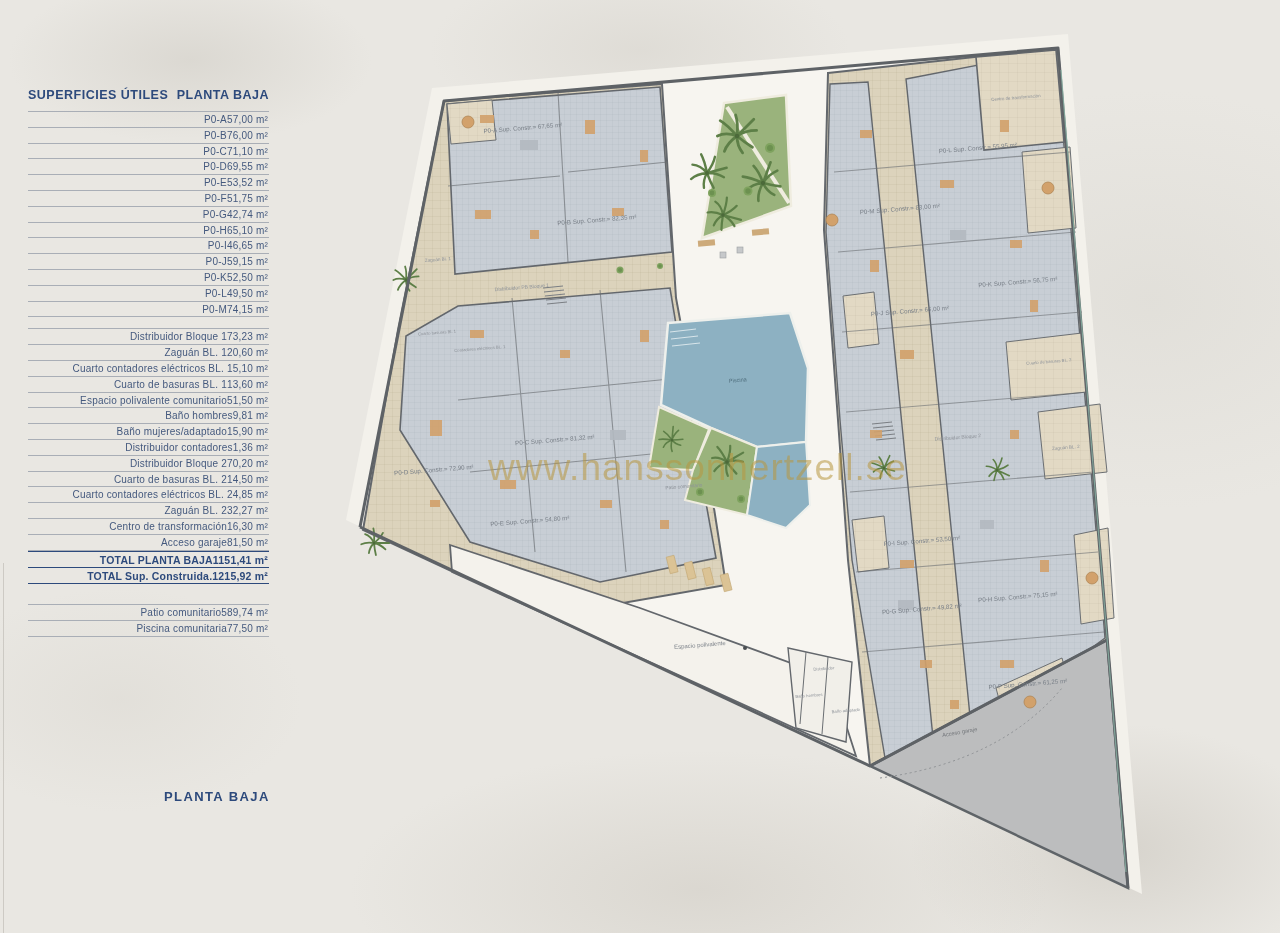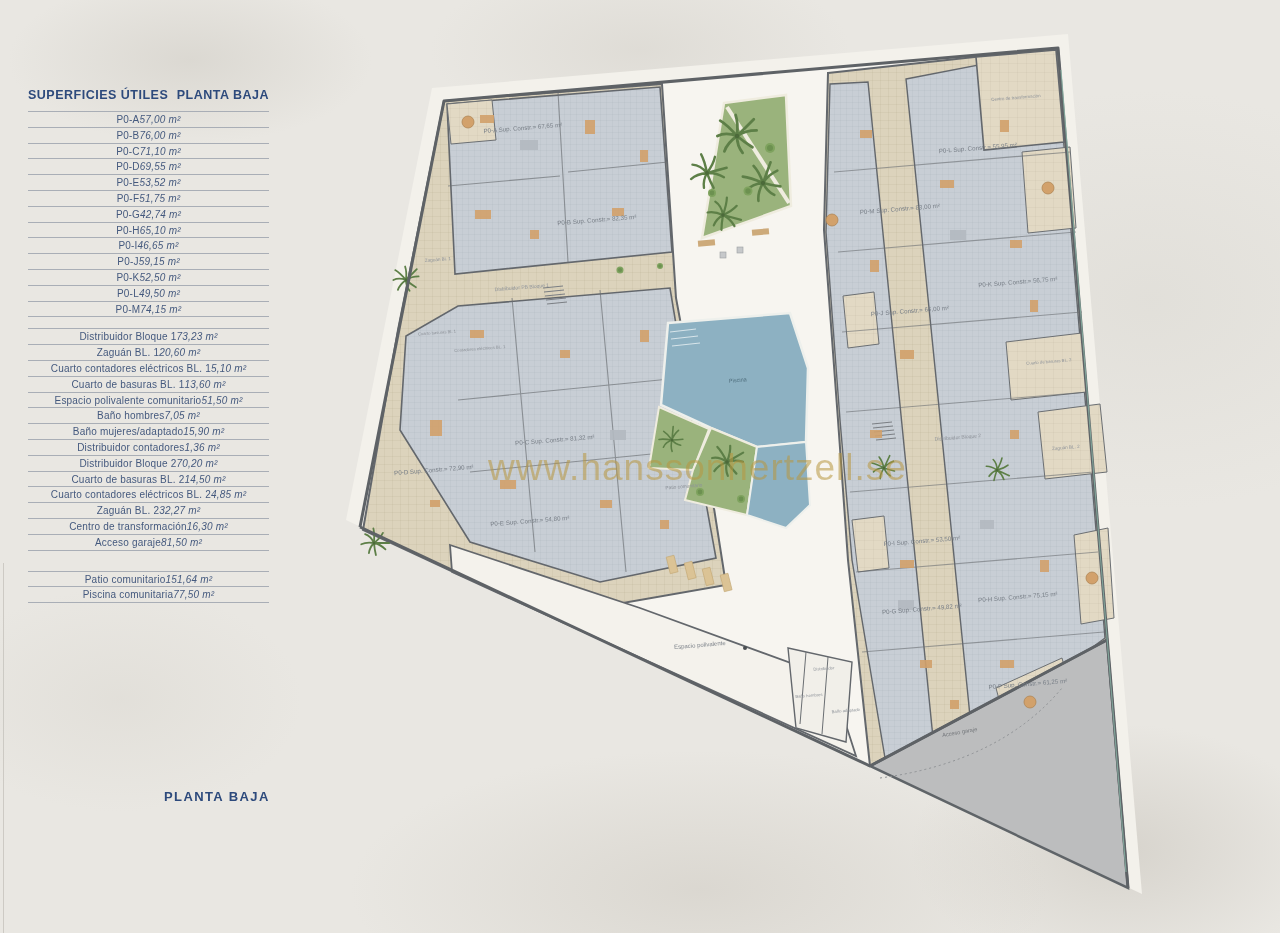--- a/index.html
+++ b/index.html
@@ -14,22 +14,22 @@
           radial-gradient(260px 160px at 120px 700px, rgba(219,216,209,.5), transparent 70%),
           #e9e7e2;}
   .left-edge-line{position:absolute;left:3px;top:563px;width:1px;height:370px;background:#c6c3bd;opacity:.8;}
 
   
   .surface-table{position:absolute;left:28px;top:88px;width:241px;color:#44597e;font-size:10px;letter-spacing:.2px;z-index:3;}
   .st-header{display:flex;justify-content:space-between;font-weight:bold;font-size:12.5px;letter-spacing:.5px;color:#2d4a7c;margin-bottom:9px;}
   .st-section{border-top:1px solid #a9aeb6;margin-top:0;}
   .st-section.gap{margin-top:11px;}
   .st-section.gap-big{margin-top:20px;}
-  .st-row{display:flex;justify-content:center;align-items:baseline;border-bottom:1px solid #a9aeb6;padding:2px 1px 1px 1px;line-height:1.18;white-space:nowrap;}
-  .st-row .val{text-align:right;font-style:italic;}
+  .st-row{display:flex;justify-content:flex-end;align-items:baseline;border-bottom:1px solid #a9aeb6;padding:2px 1px 1px 1px;line-height:1.18;white-space:nowrap;}
+  .st-row .val{text-align:right;}
   .st-section.totals{border-top:1.5px solid #2d4a7c;}
   .st-section.totals .st-row{font-weight:bold;color:#2d4a7c;border-bottom:1.5px solid #2d4a7c;font-size:10.5px;}
 
   .footer-title{position:absolute;left:164px;top:789px;font-size:13px;font-weight:bold;letter-spacing:1.4px;color:#2d4a7c;z-index:3;}
 
   .watermark{position:absolute;left:488px;top:447px;font-size:37px;letter-spacing:1px;color:#b8973f;opacity:.55;z-index:2;white-space:nowrap;}
 
   .plan-wrap{position:absolute;left:330px;top:15px;width:920px;height:905px;z-index:1;}
   svg text{font-family:"Liberation Sans", sans-serif;}
 </style>
@@ -135,21 +135,21 @@
           <span class="val">13,60 m²</span>
         </div>
 
         <div class="st-row">
           <span class="lab">Espacio polivalente comunitario</span>
           <span class="val">51,50 m²</span>
         </div>
 
         <div class="st-row">
           <span class="lab">Baño hombres</span>
-          <span class="val">7,05 m²</span>
+          <span class="val">9,81 m²</span>
         </div>
 
         <div class="st-row">
           <span class="lab">Baño mujeres/adaptado</span>
           <span class="val">15,90 m²</span>
         </div>
 
         <div class="st-row">
           <span class="lab">Distribuidor contadores</span>
           <span class="val">1,36 m²</span>
@@ -179,26 +179,38 @@
           <span class="lab">Centro de transformación</span>
           <span class="val">16,30 m²</span>
         </div>
 
         <div class="st-row">
           <span class="lab">Acceso garaje</span>
           <span class="val">81,50 m²</span>
         </div>
       </div>
 
+    <div class="st-section totals">
+
+        <div class="st-row">
+          <span class="lab">TOTAL PLANTA BAJA</span>
+          <span class="val">1151,41 m²</span>
+        </div>
+
+        <div class="st-row">
+          <span class="lab">TOTAL Sup. Construida.</span>
+          <span class="val">1215,92 m²</span>
+        </div>
+      </div>
 
     <div class="st-section gap-big">
 
         <div class="st-row">
           <span class="lab">Patio comunitario</span>
-          <span class="val">151,64 m²</span>
+          <span class="val">589,74 m²</span>
         </div>
 
         <div class="st-row">
           <span class="lab">Piscina comunitaria</span>
           <span class="val">77,50 m²</span>
         </div>
       </div>
   </div>
 
   <div class="footer-title">PLANTA BAJA</div>

